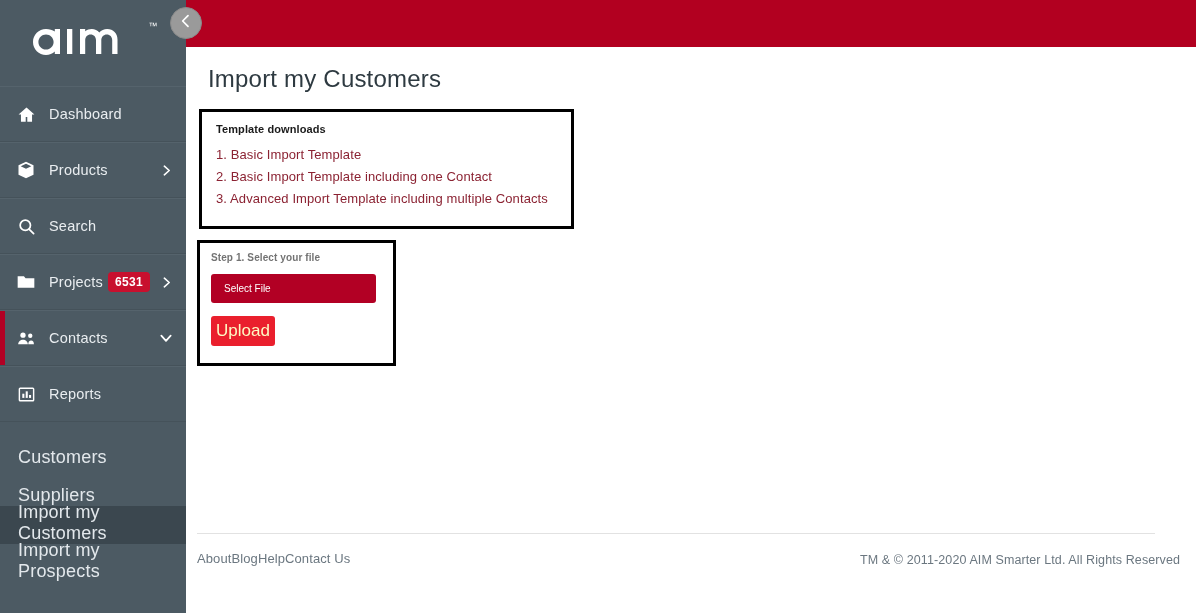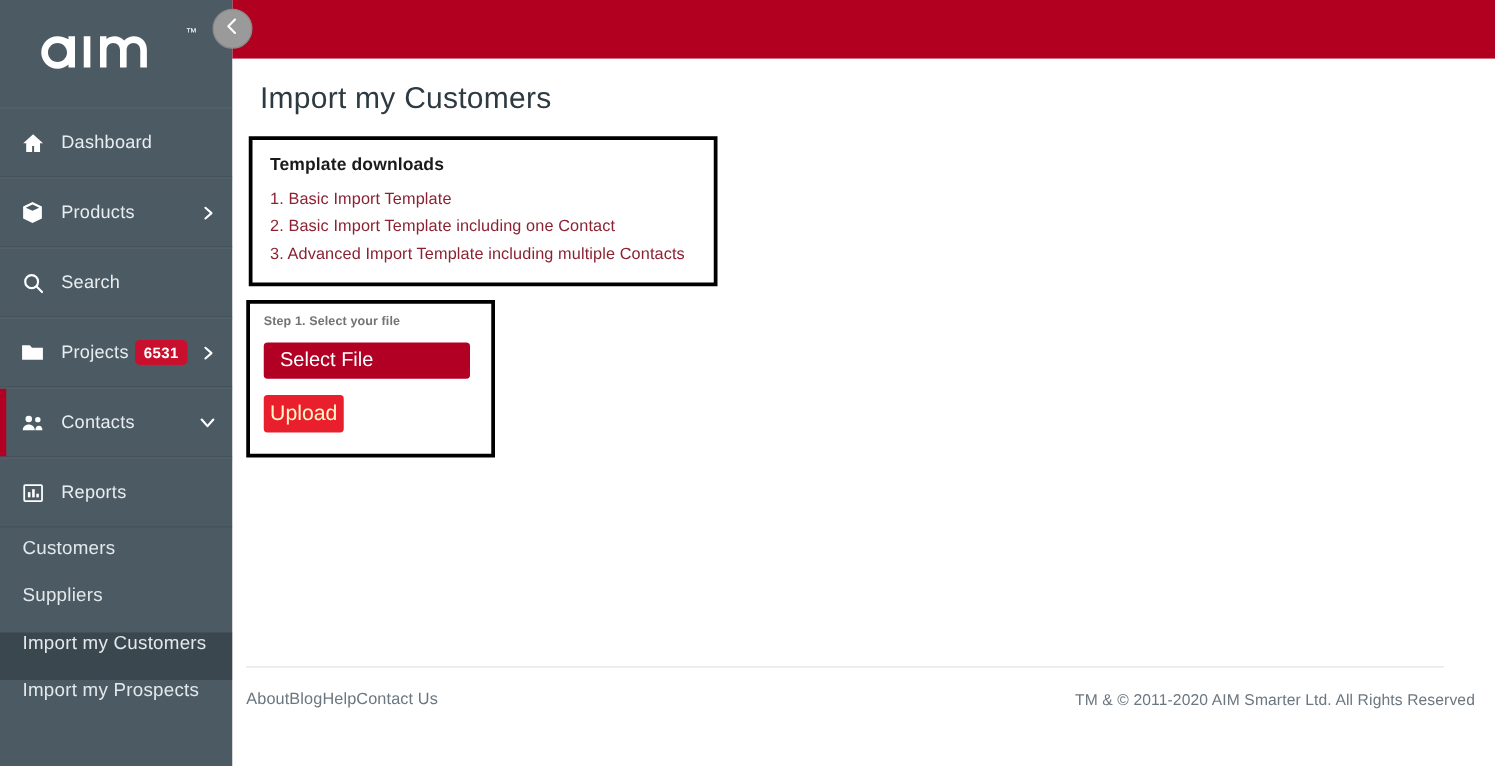--- a/index.html
+++ b/index.html
@@ -58,24 +58,24 @@
     font-size: 12px; font-weight: bold;
     padding: 3px 7px; border-radius: 4px;
     margin-right: 8px;
     letter-spacing: .3px;
   }
   .chev { width: 16px; margin-right: 12px; display: flex; align-items: center; justify-content: center; }
 
   .subnav { padding-top: 8px; }
   .sub-item {
     height: 38px;
-    display: flex; align-items: flex-start;
+    display: flex; align-items: flex-end;
     padding-left: 18px;
     color: #e3e8ec;
-    font-size: 15px;
+    font-size: 18px;
     cursor: pointer;
     letter-spacing: .2px;
   }
   .sub-item.active { background: #3b474f; }
 
   
   .topbar {
     position: absolute; left: 186px; top: 0;
     width: 1010px; height: 47px;
     background: #b20020;
@@ -106,21 +106,21 @@
     border: 3px solid #000;
     background: #fff;
     position: absolute;
   }
   .panel-templates {
     left: 13px; top: 62px;
     width: 375px; height: 120px;
     padding: 11px 14px;
   }
   .panel-title {
-    font-size: 14px; font-weight: bold;
+    font-size: 11px; font-weight: bold;
     color: #1a1a1a;
     margin-bottom: 12px;
     letter-spacing: .1px;
   }
   .tpl-list { list-style: none; }
   .tpl-list li {
     font-size: 13px; color: #8b2232;
     margin-bottom: 7px;
     letter-spacing: .1px;
     cursor: pointer;
@@ -137,21 +137,21 @@
     font-size: 10px; font-weight: bold;
     color: #737373;
     margin-bottom: 11px;
     letter-spacing: .1px;
   }
   .btn-select {
     display: block;
     width: 165px; height: 29px;
     background: #b20024; color: #fff;
     border: none; border-radius: 3px;
-    font-size: 16px;
+    font-size: 10px;
     text-align: left; padding-left: 13px;
     font-family: "Liberation Sans", sans-serif;
     cursor: pointer;
     margin-bottom: 13px;
     line-height: 29px;
   }
   .btn-upload {
     display: block;
     width: 64px; height: 30px;
     background: #ea1f2d; color: #fef9c3;

